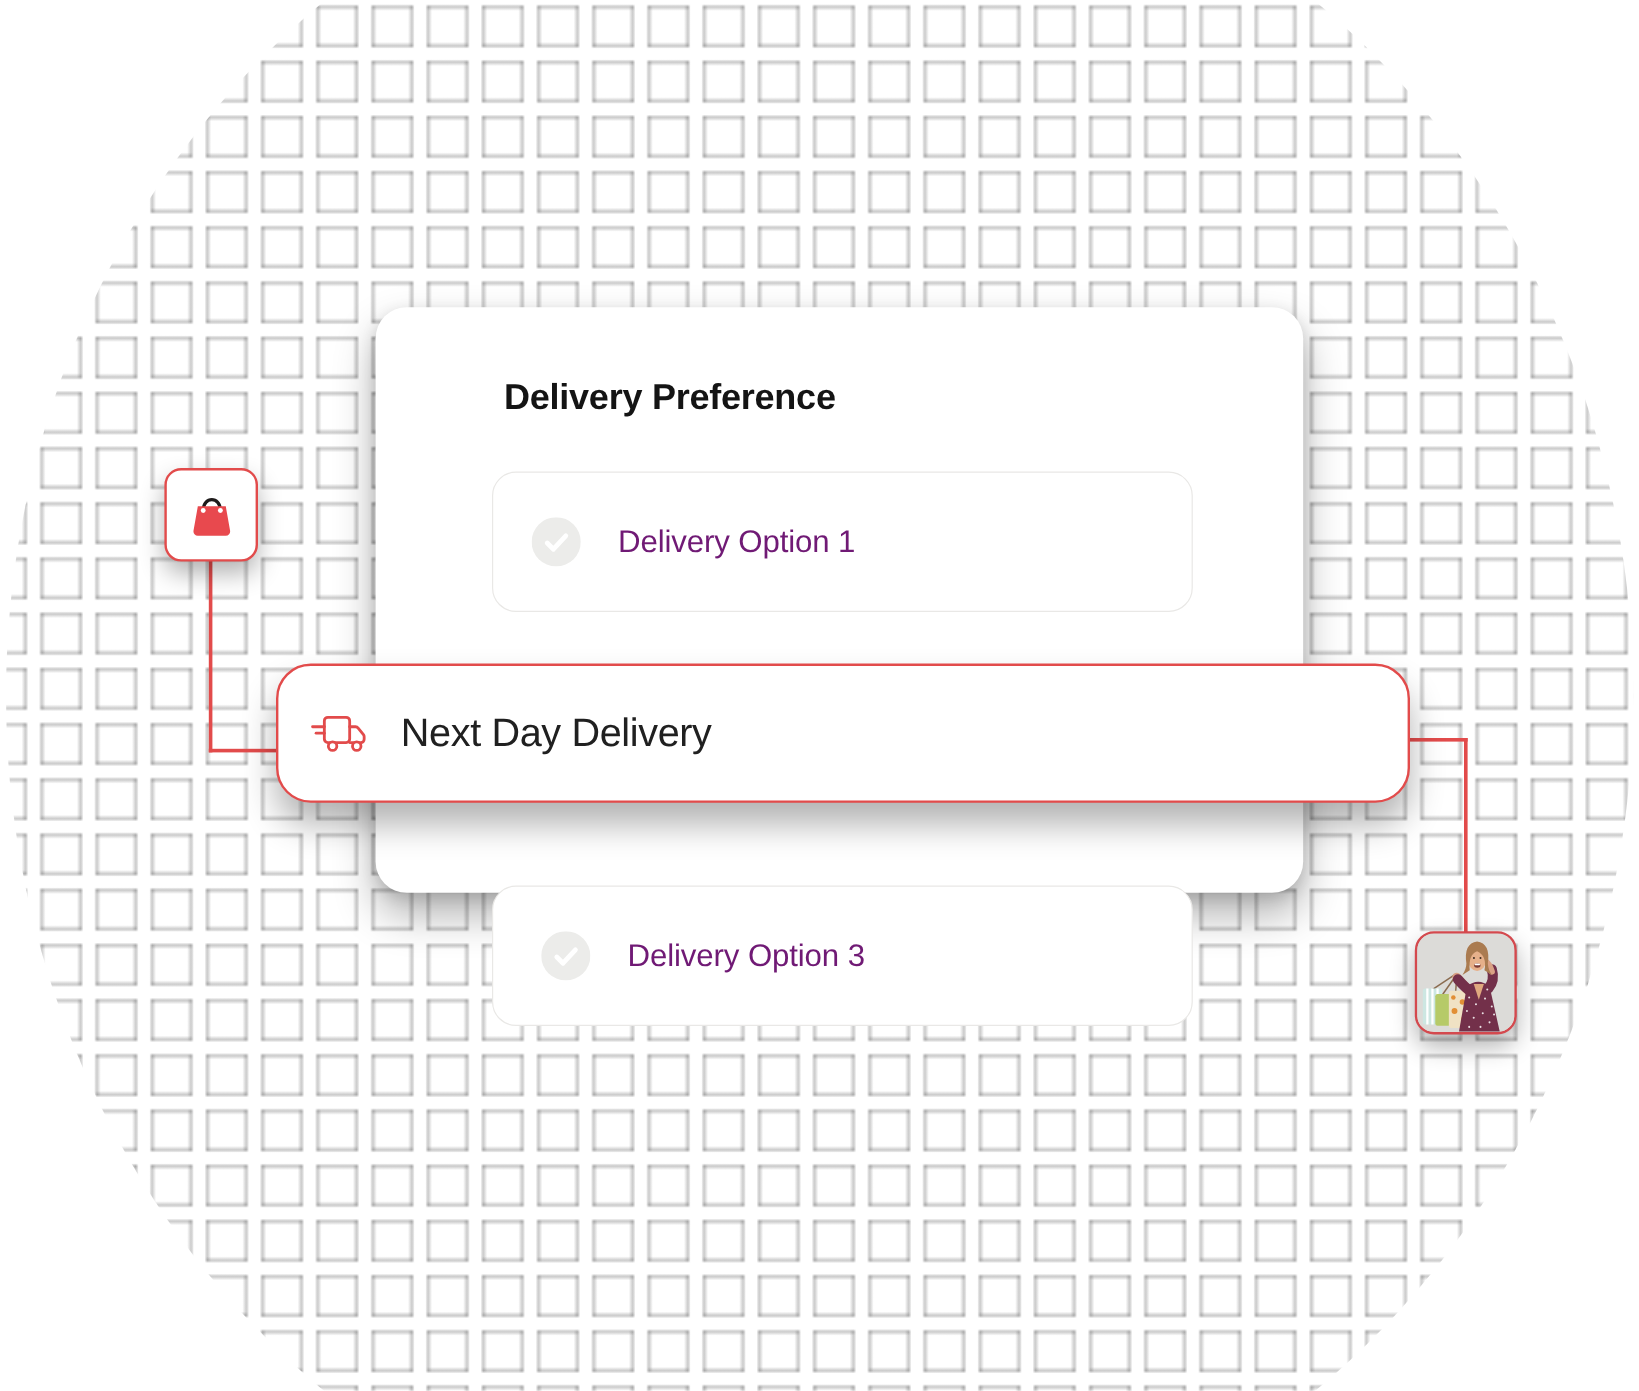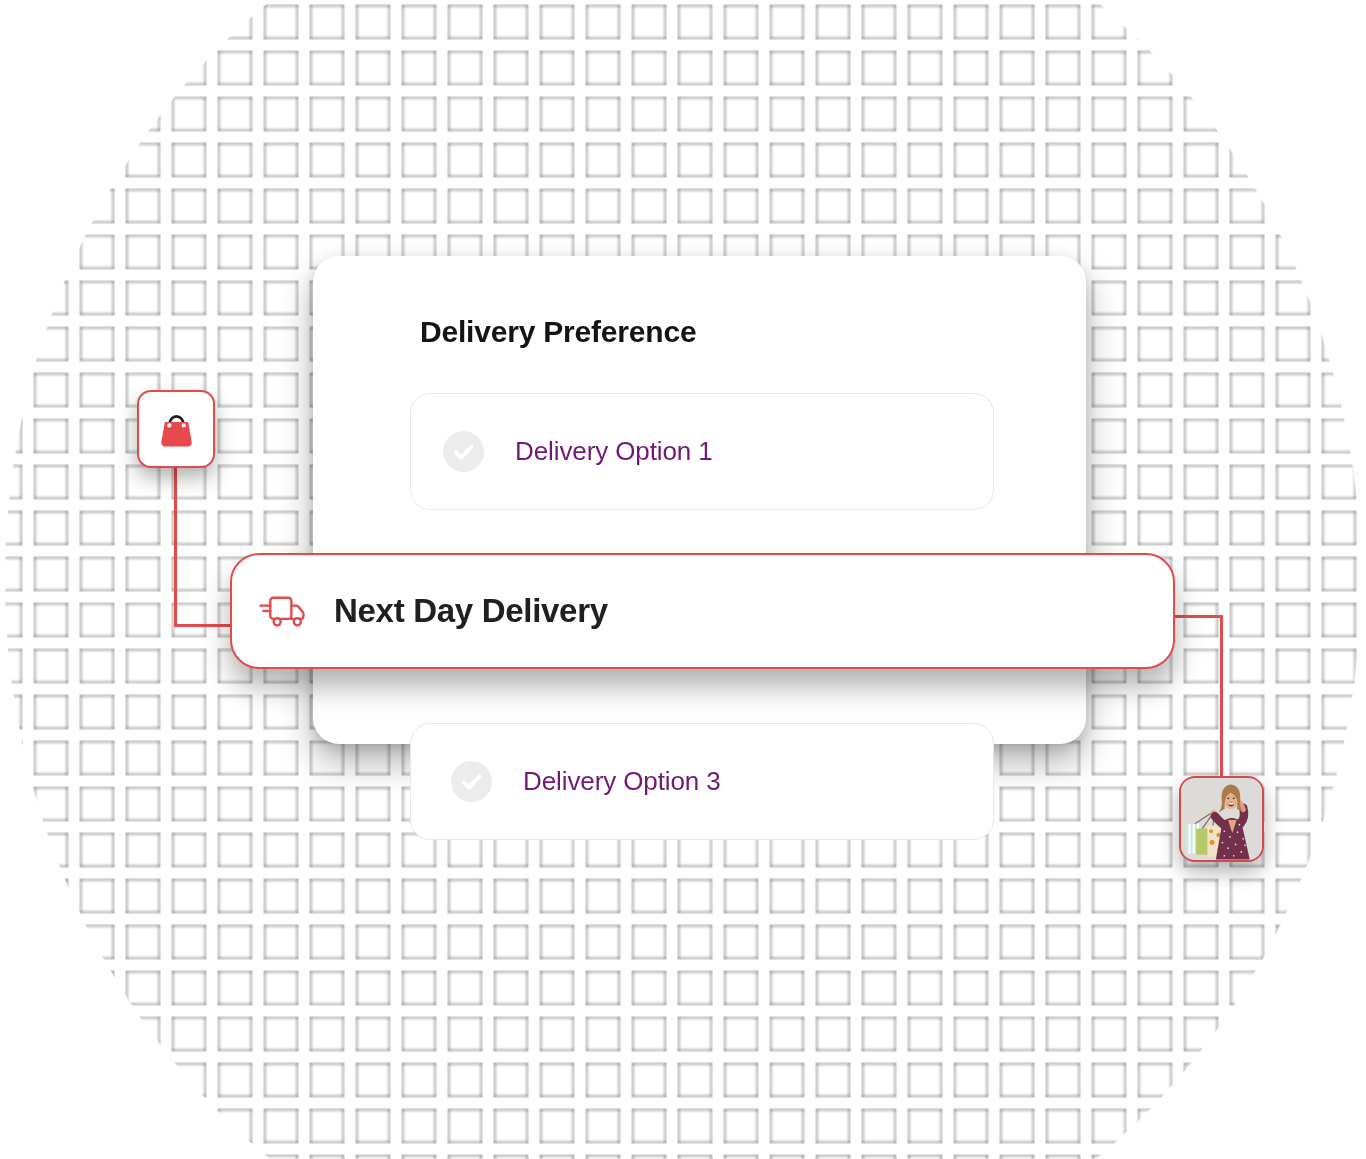--- a/index.html
+++ b/index.html
@@ -55,42 +55,42 @@
     left:97px;width:584px;height:117px;
     border:1.5px solid #e9e8e6;
     border-radius:20px;
     background:#ffffff;
     box-sizing:border-box;
     display:flex;align-items:center;
     padding-left:32px;gap:31px;
     cursor:pointer;
   }
   .option-1{top:137px;}
-  .option-3{top:467px;padding-left:40px;}
+  .option-3{top:482px;padding-left:40px;}
   .check-wrap{width:41px;height:41px;flex:0 0 auto;display:flex;}
   .opt-label{font-size:26px;color:#701a75;letter-spacing:-0.1px;}
 
   
   .ndd-bar{
     position:absolute;
     left:230px; top:553px;
     width:945px; height:116px;
     background:#ffffff;
     border:2.5px solid #e24b4b;
     border-radius:29px;
     box-sizing:border-box;
     box-shadow:0 18px 28px rgba(0,0,0,.30);
     display:flex;align-items:center;
     padding-left:27px;gap:22px;
     z-index:3;
     cursor:pointer;
   }
   .truck-wrap{width:53px;height:38px;flex:0 0 auto;display:flex;}
   .ndd-label{
-    font-size:33px;font-weight:700;color:#202020;
+    font-size:33px;font-weight:400;color:#202020;
     letter-spacing:-0.3px;
   }
 
   
   .bag-box{
     position:absolute;
     left:137px; top:390px;
     width:78px; height:78px;
     background:#ffffff;
     border:2.5px solid #e24b4b;

